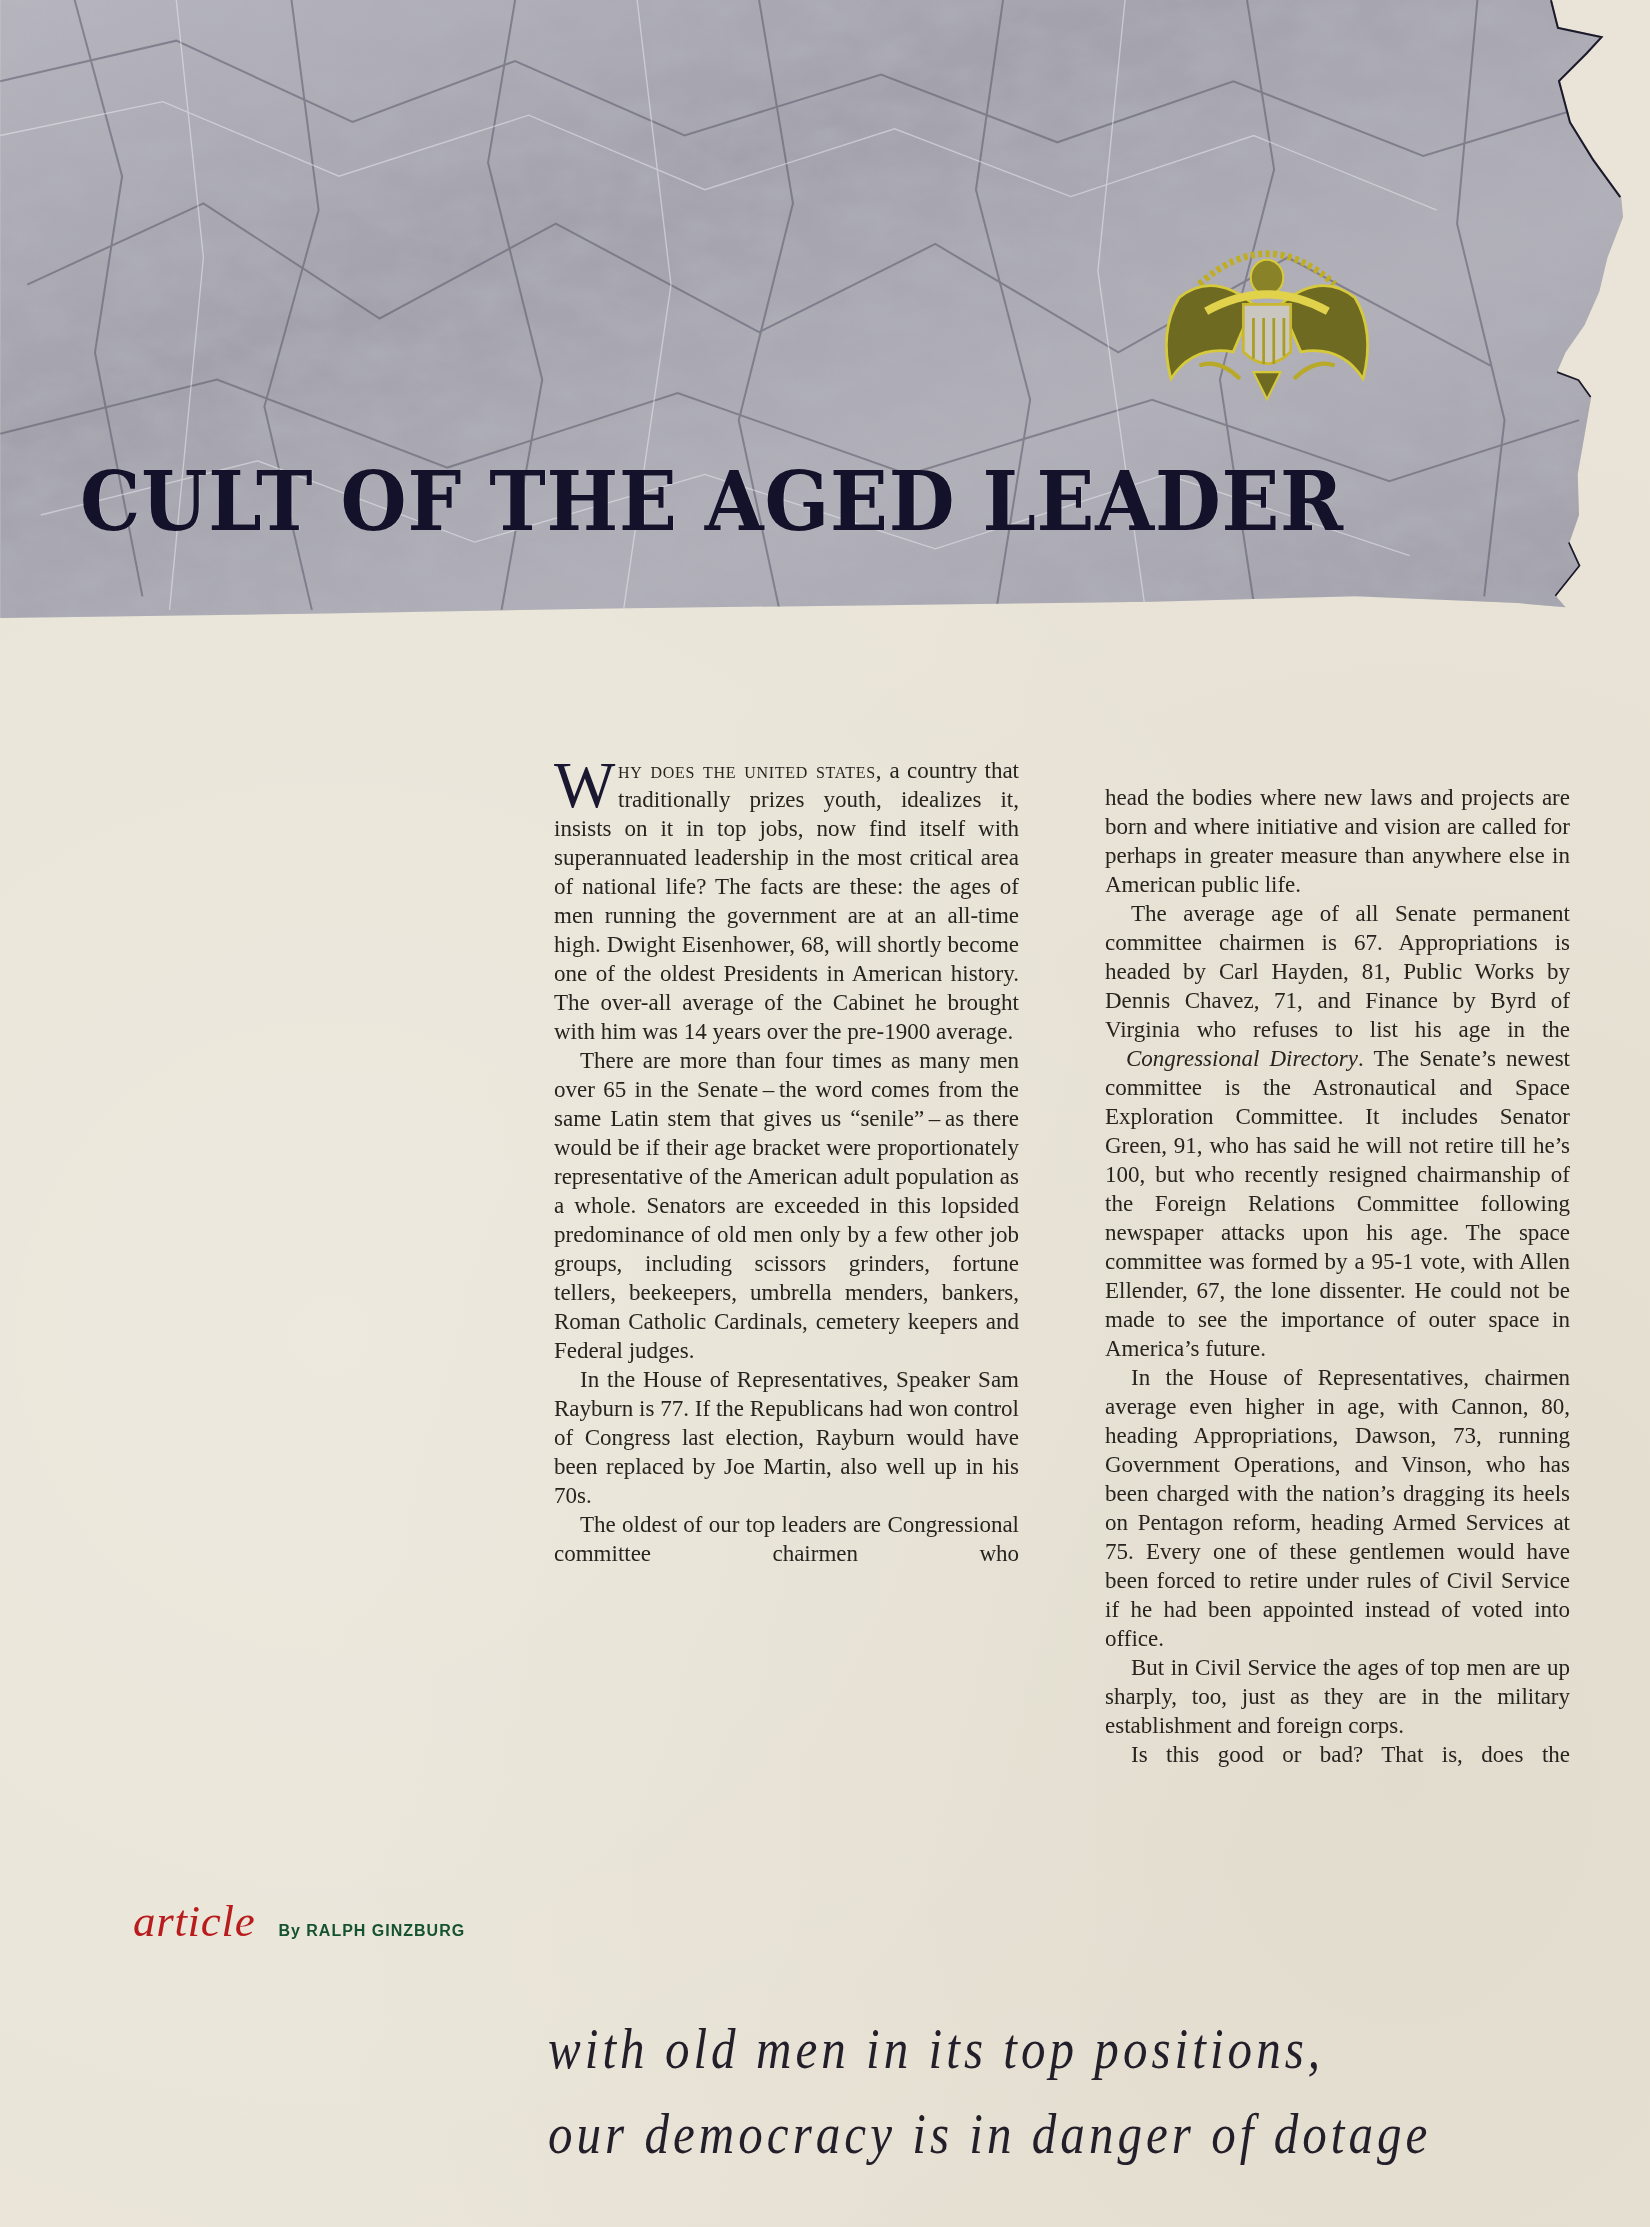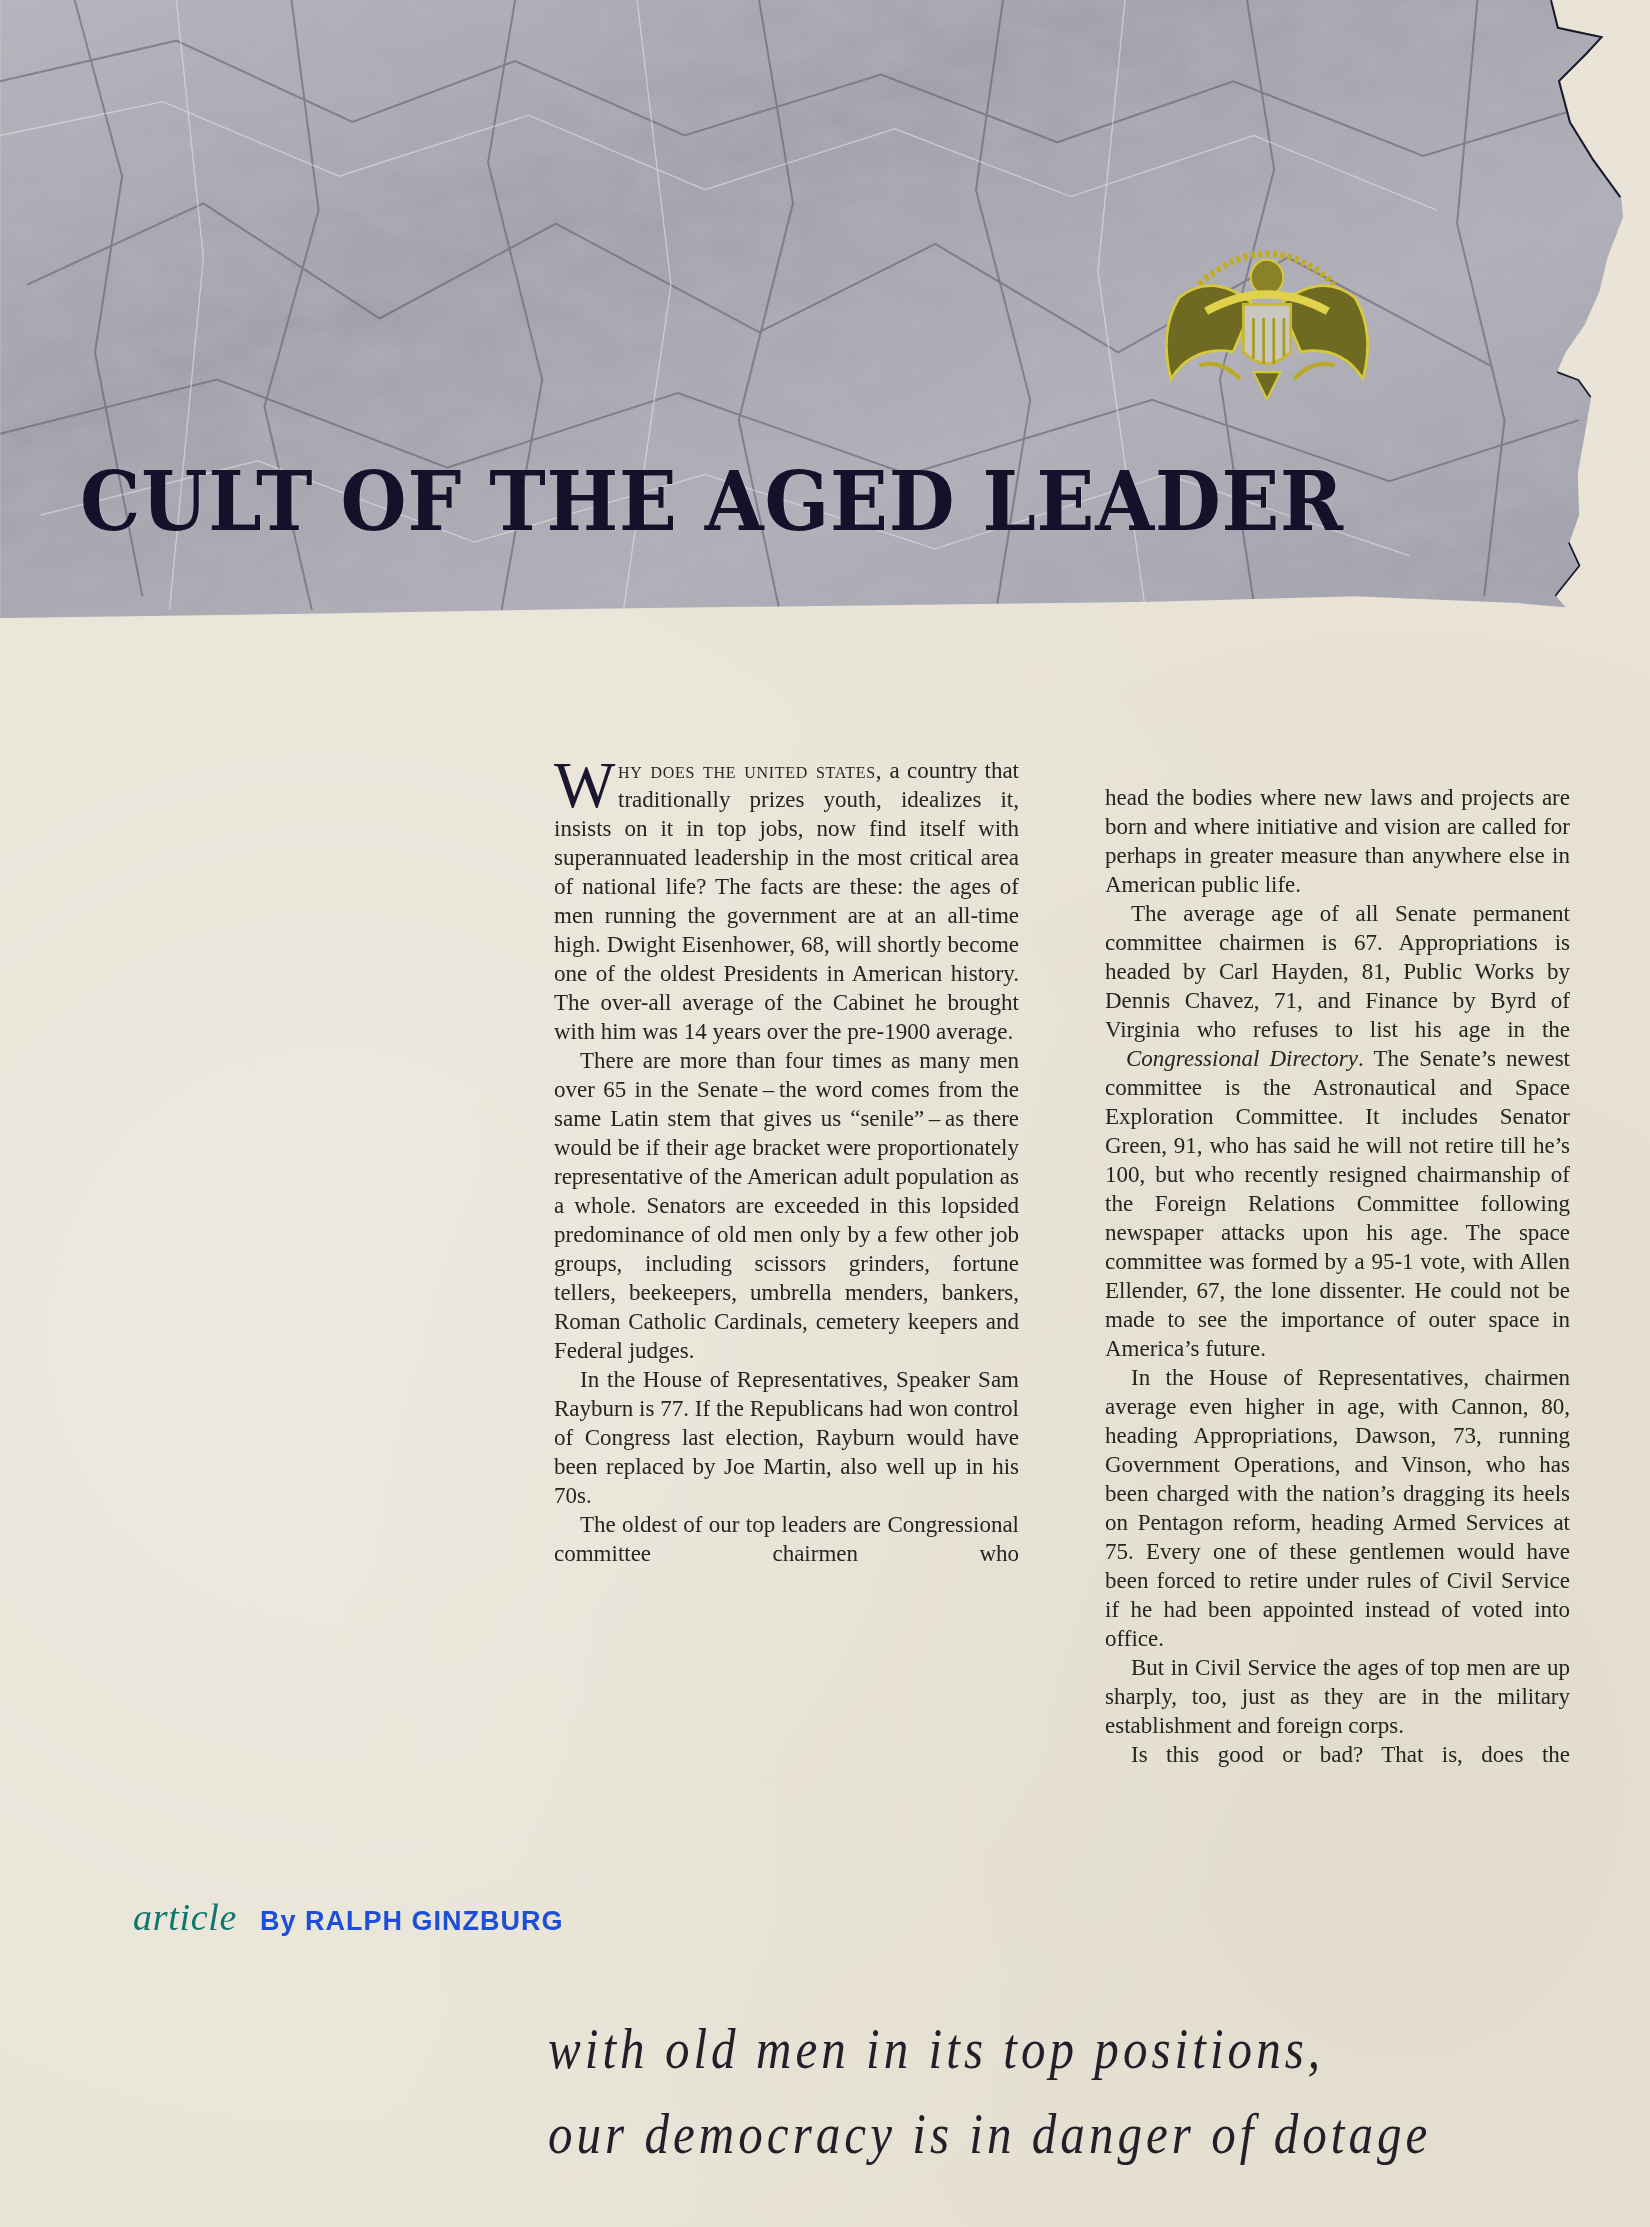--- a/index.html
+++ b/index.html
@@ -40,25 +40,25 @@
   }
 
   
   .byline {
     position: absolute; left: 133px; top: 1895px;
     display: flex; align-items: baseline; gap: 23px;
     white-space: nowrap;
   }
   .byline .kicker {
     font-family: "Liberation Serif", serif; font-style: italic;
-    font-size: 38px; color: #0f766e; letter-spacing: 0.7px;
+    font-size: 45px; color: #b91c1c; letter-spacing: 0.7px;
   }
   .byline .author {
     font-family: "Liberation Sans", "DejaVu Sans", sans-serif; font-weight: bold;
-    font-size: 27px; color: #1d4ed8; letter-spacing: 1px;
+    font-size: 16px; color: #14532d; letter-spacing: 1px;
   }
 
   
   .col {
     position: absolute; top: 756px; width: 465px;
     font-size: 23px; line-height: 29px;
     text-align: justify; hyphens: manual;
     color: #27231f;
   }
   .col-1 { left: 554px; }

